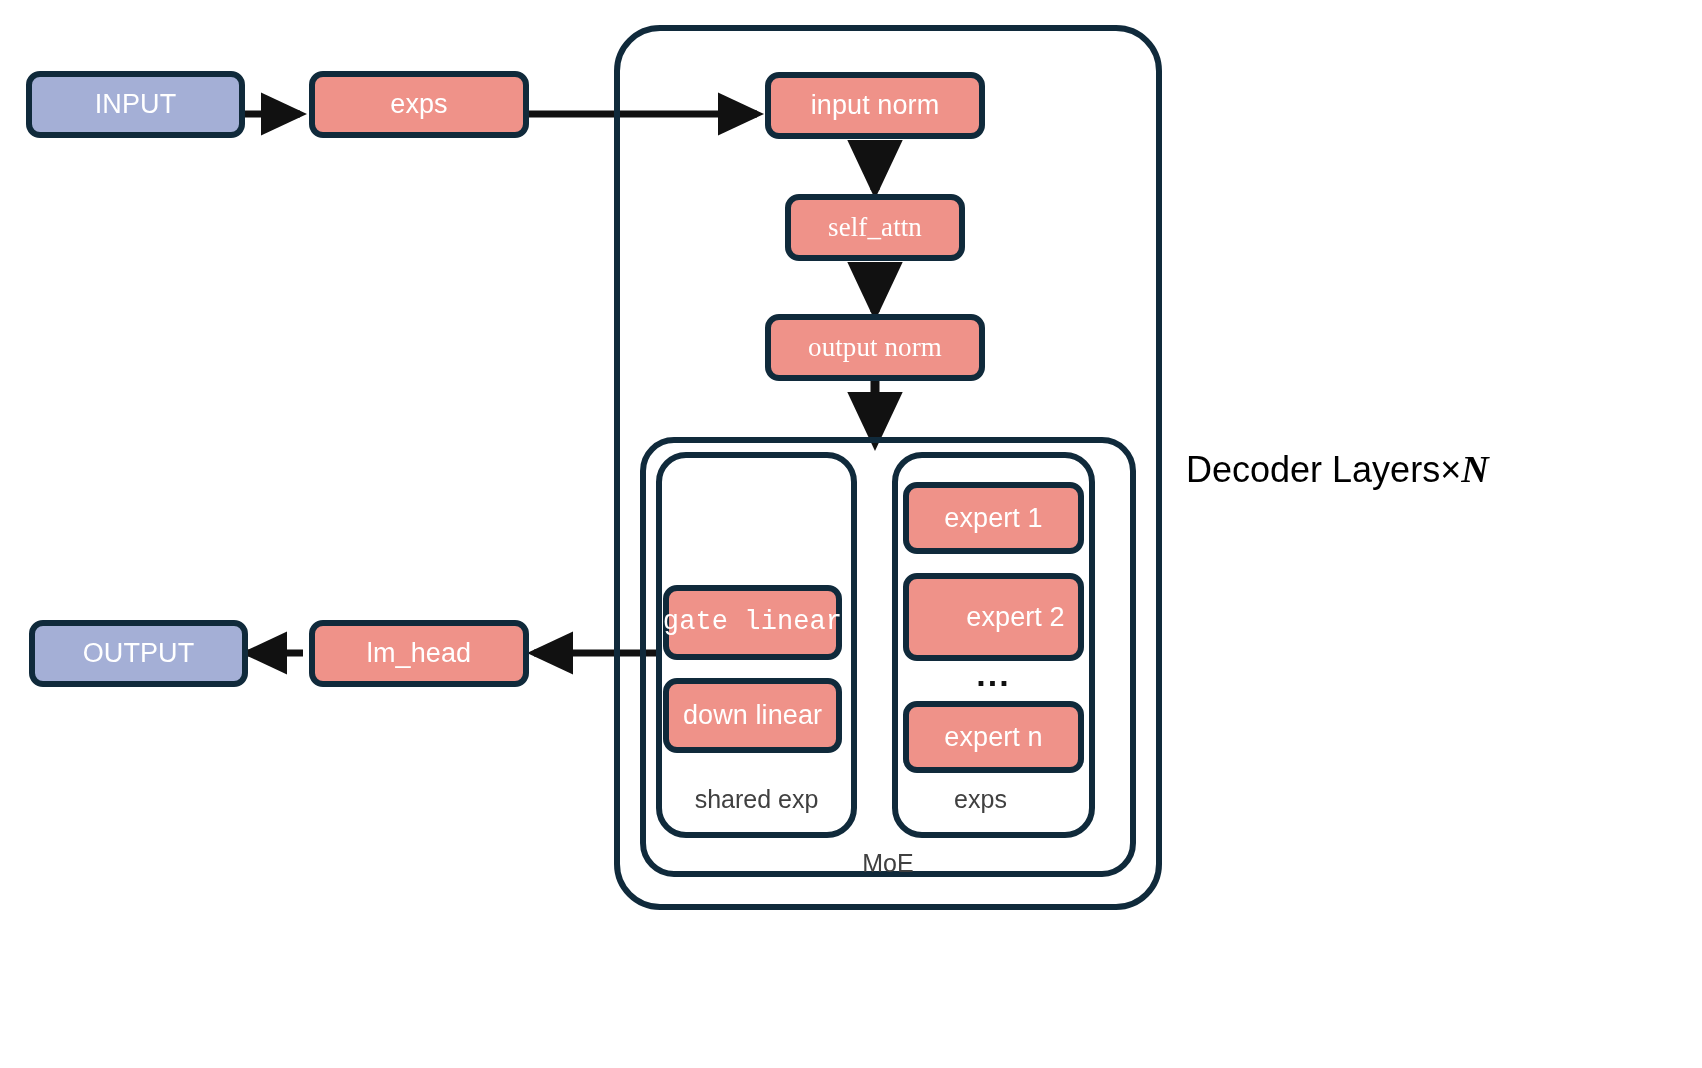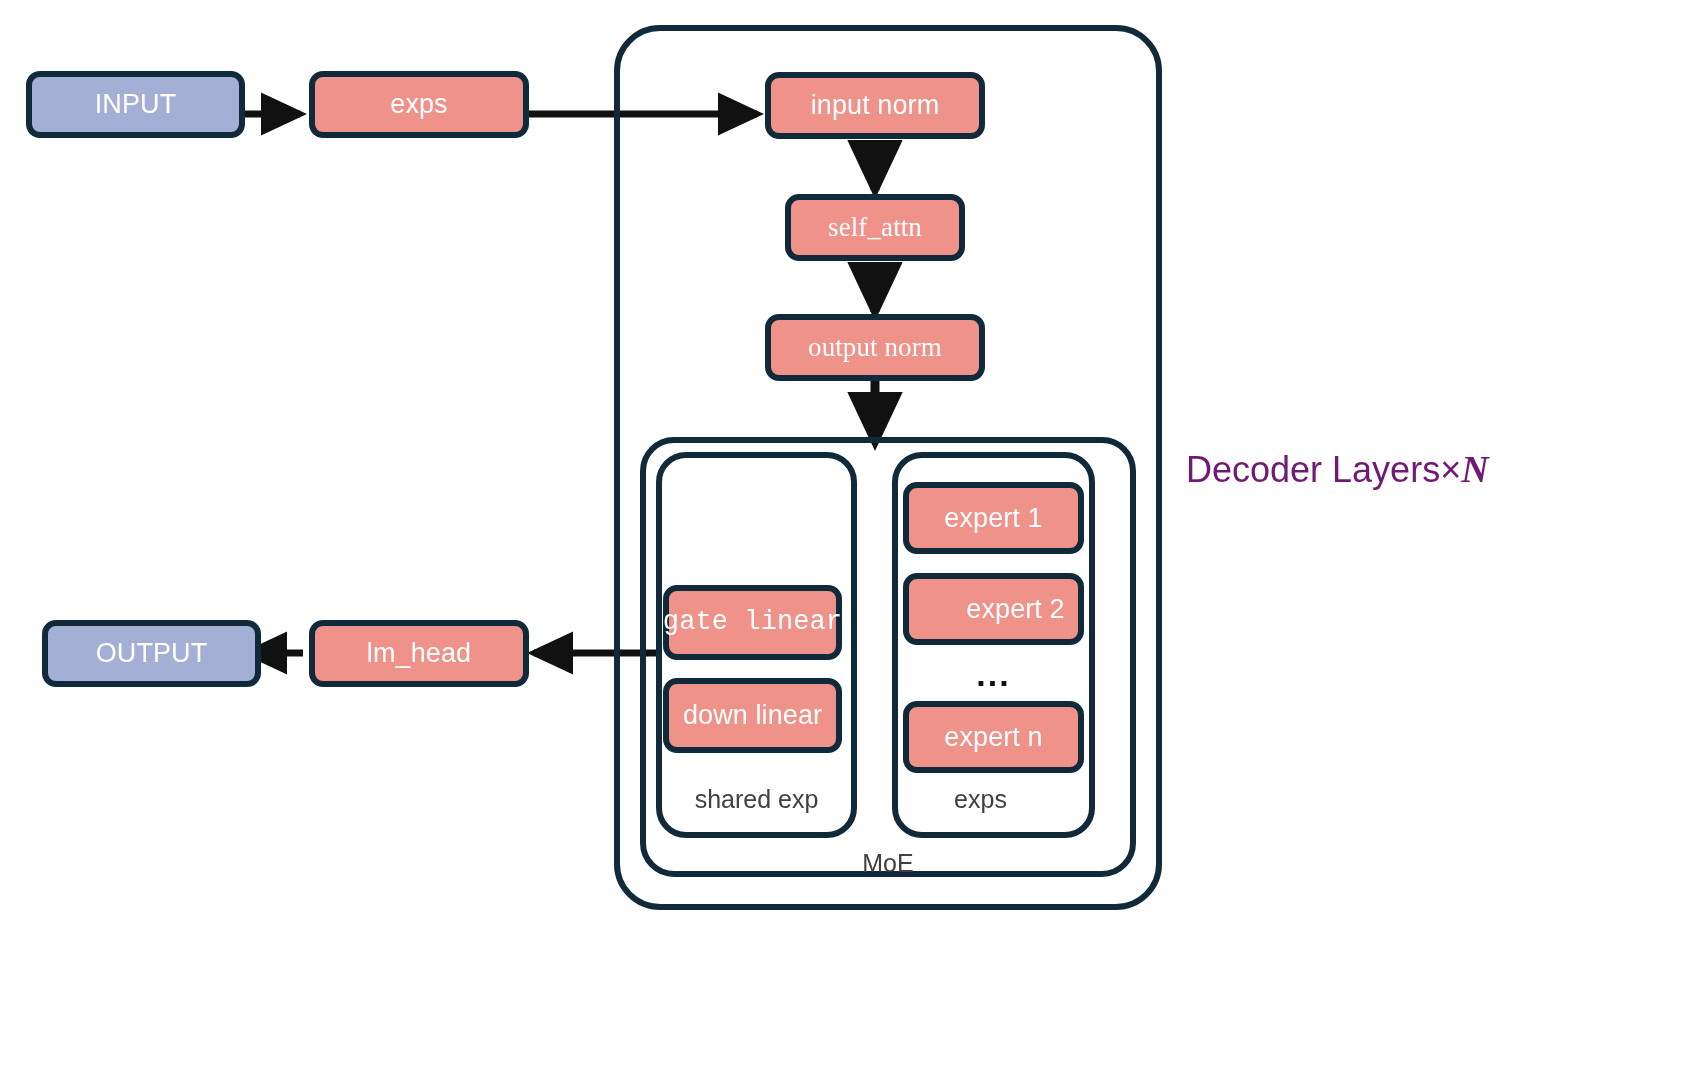--- a/index.html
+++ b/index.html
@@ -55,21 +55,21 @@
   .grouplabel {
     position: absolute;
     color: #404040;
     font-size: 25px;
     line-height: 1;
     white-space: nowrap;
     text-align: center;
   }
   .sidelabel {
     position: absolute;
-    color: #701a75;
+    color: #000000;
     font-size: 36px;
     line-height: 1;
     white-space: nowrap;
   }
   .sidelabel .nvar {
     font-family: "Liberation Serif", serif;
     font-weight: bold;
     font-style: italic;
     font-size: 38px;
   }
@@ -123,36 +123,36 @@
   <div class="group column" style="left:656px; top:452px; width:201px; height:386px;"></div>
   <div class="grouplabel" style="left:656px; top:787px; width:201px;">shared exp</div>
 
   <div class="group column" style="left:892px; top:452px; width:203px; height:386px;"></div>
   <div class="grouplabel" style="left:892px; top:787px; width:177px;">exps</div>
 
   <div class="node blue" style="left:26px; top:71px; width:219px; height:67px;">INPUT</div>
 
   <div class="node salmon" style="left:309px; top:71px; width:220px; height:67px;">exps</div>
 
-  <div class="node blue" style="left:42px; top:620px; width:219px; height:67px;">OUTPUT</div>
+  <div class="node blue" style="left:29px; top:620px; width:219px; height:67px;">OUTPUT</div>
 
   <div class="node salmon" style="left:309px; top:620px; width:220px; height:67px;">lm_head</div>
 
   <div class="node salmon" style="left:765px; top:72px; width:220px; height:67px;">input norm</div>
 
   <div class="node salmon" style="left:785px; top:194px; width:180px; height:67px;font-family:Liberation Serif, serif;">self_attn</div>
 
   <div class="node salmon" style="left:765px; top:314px; width:220px; height:67px;font-family:Liberation Serif, serif;">output norm</div>
 
 
   <div class="node salmon" style="left:663px; top:585px; width:179px; height:75px;font-family:Liberation Mono, monospace;">gate linear</div>
 
   <div class="node salmon" style="left:663px; top:678px; width:179px; height:75px;">down linear</div>
 
   <div class="node salmon" style="left:903px; top:482px; width:181px; height:72px;">expert 1</div>
 
-  <div class="node salmon" style="left:903px; top:573px; width:181px; height:72px;padding-left:44px;">expert 2</div>
+  <div class="node salmon" style="left:903px; top:573px; width:181px; height:88px;padding-left:44px;">expert 2</div>
 
   <div class="ellipsis" style="left:903px; top:657px; width:181px;">...</div>
 
   <div class="node salmon" style="left:903px; top:701px; width:181px; height:72px;">expert n</div>
 
 </div>
 
 </body></html>

